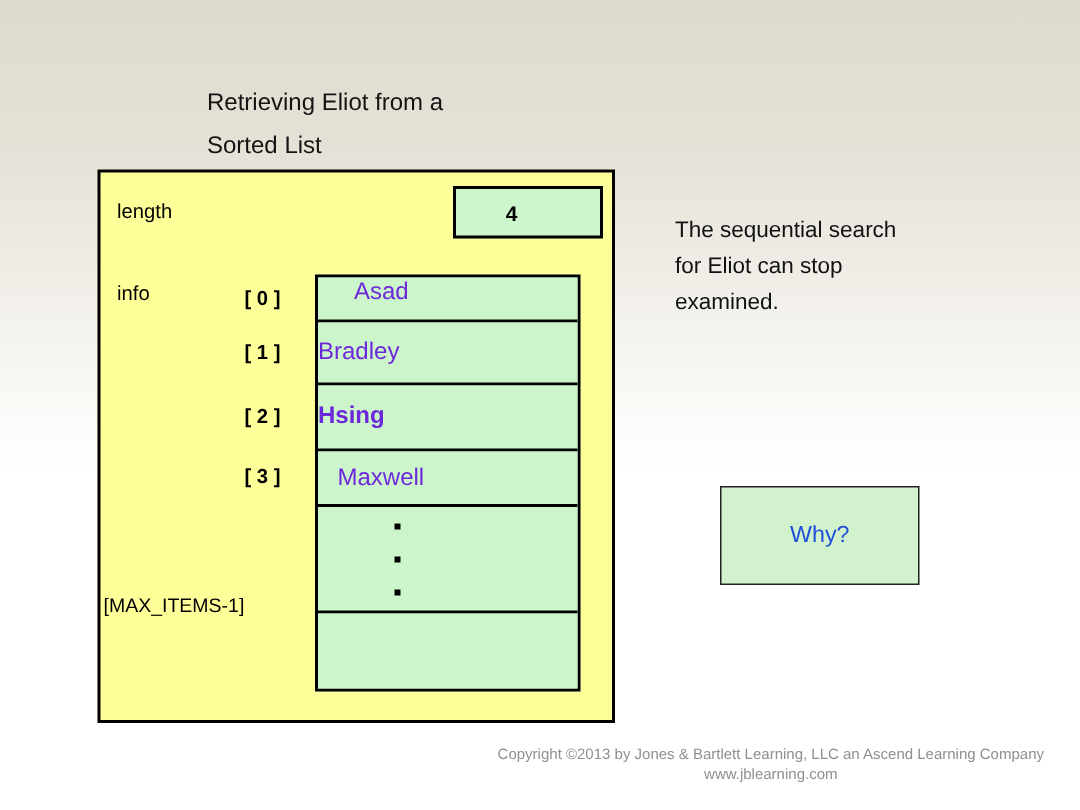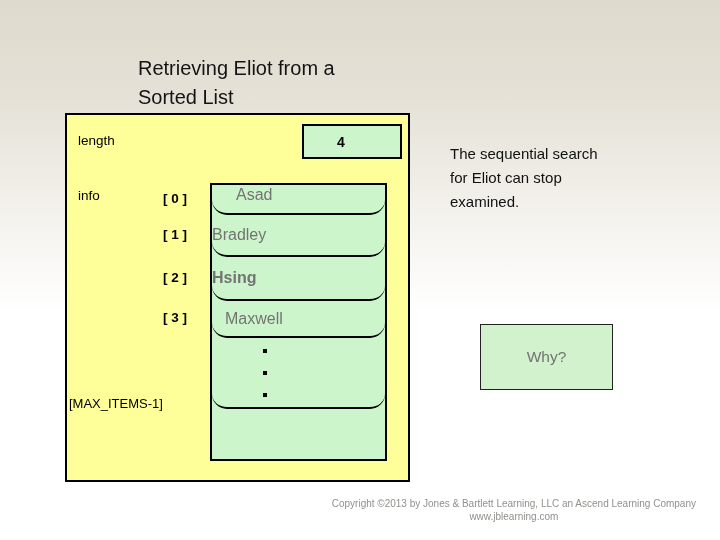--- a/index.html
+++ b/index.html
@@ -13,21 +13,21 @@
   body{
     width:720px;height:540px;overflow:hidden;
     font-family:"Liberation Sans", sans-serif;
   }
   .slide{
     position:relative;width:720px;height:540px;
     background:linear-gradient(to bottom,#dedacc 0%,#e5e1d7 18%,#f4f2ed 40%,#ffffff 58%,#ffffff 100%);
   }
   .title{
     position:absolute;left:138px;top:54px;
-    font-size:20px;line-height:29px;color:#141414;font-weight:400;
+    font-size:16px;line-height:29px;color:#141414;font-weight:400;
   }
   
   .diagram{
     position:absolute;left:65px;top:113px;width:341px;height:365px;
     background:var(--box-yellow);border:2px solid var(--border-black);
   }
   .lbl{
     position:absolute;font-size:13.5px;font-weight:normal;color:#000;
   }
   .length-lbl{left:11px;top:18px;}
@@ -48,41 +48,41 @@
   .idx-2{top:155px;}
   .idx-3{top:195px;}
   .cells{
     position:absolute;left:143px;top:68px;width:173px;
     border:2px solid var(--border-black);background:var(--cell-green);
   }
   .cell{
     border-bottom:2px solid var(--border-black);
     background:var(--cell-green);
     display:flex;align-items:center;
-    font-size:16px;color:#737373;border-radius:15px;
+    font-size:16px;color:#6d28d9;
   }
   .cell:last-child{border-bottom:none;}
   .cell-0{height:27px;align-items:flex-start;padding-left:24px;padding-top:1px;}
   .cell-1{height:40px;}
   .cell-2{height:42px;font-weight:bold;}
   .cell-3{height:35px;padding-left:13px;}
   .cell-dots{height:69px;flex-direction:column;justify-content:center;
     align-items:flex-start;padding-left:51px;gap:18px;}
   .cell-empty{height:50px;}
   .dot{width:4px;height:4px;background:#000;display:block;}
   
   .annotation{
     position:absolute;left:450px;top:142px;
     font-size:15px;line-height:24px;color:#111;
   }
   .why-box{
     position:absolute;left:480px;top:324px;width:131px;height:64px;
     background:var(--why-green);border:1.5px solid #222;
     display:flex;align-items:center;justify-content:center;
-    font-size:15.5px;color:#737373;
+    font-size:15.5px;color:#1d4ed8;
   }
   .footer{
     position:absolute;right:24px;top:497px;text-align:center;
     font-size:10px;line-height:13px;color:var(--copyright-gray);
   }
 </style>
 </head>
 <body>
 
 <div class="slide">

